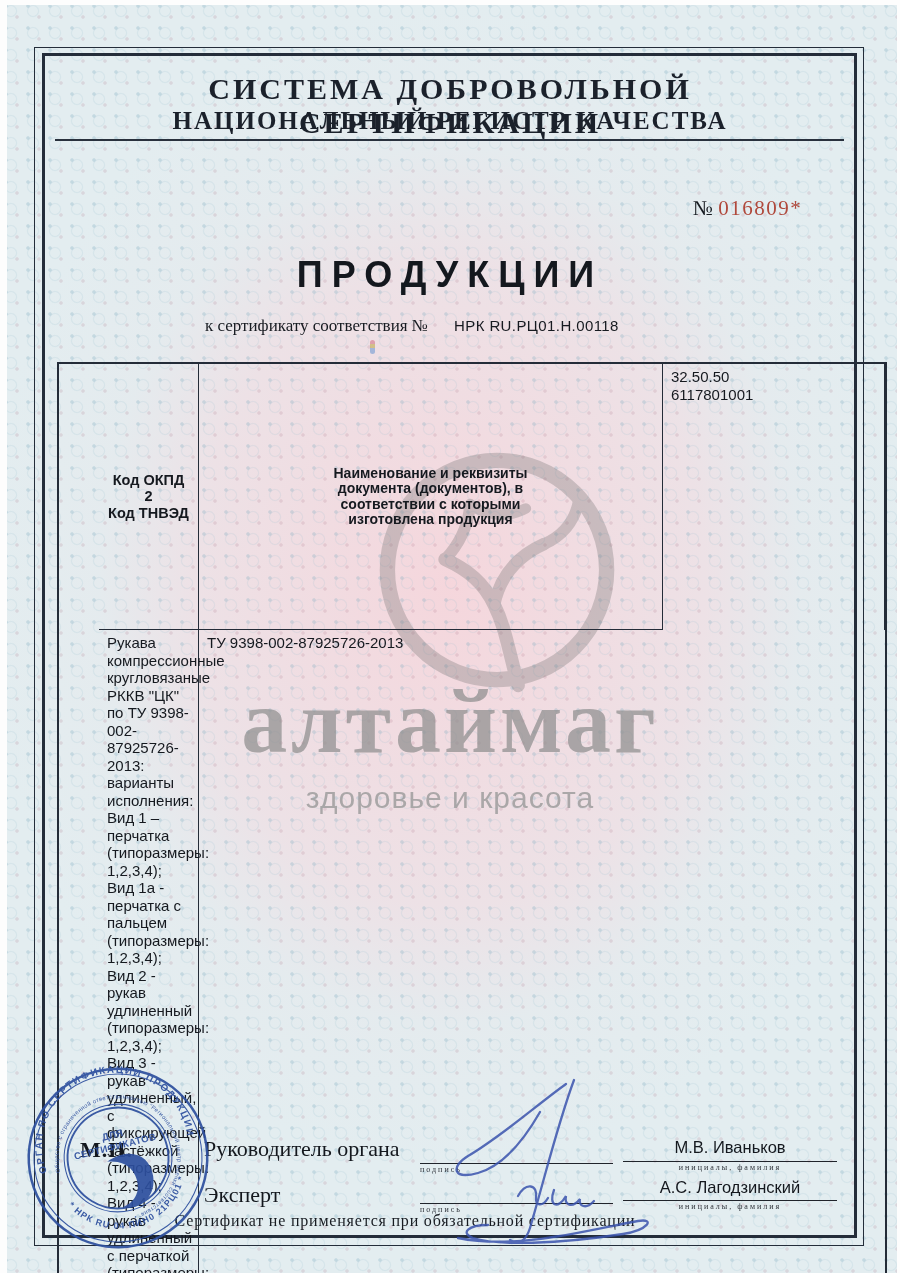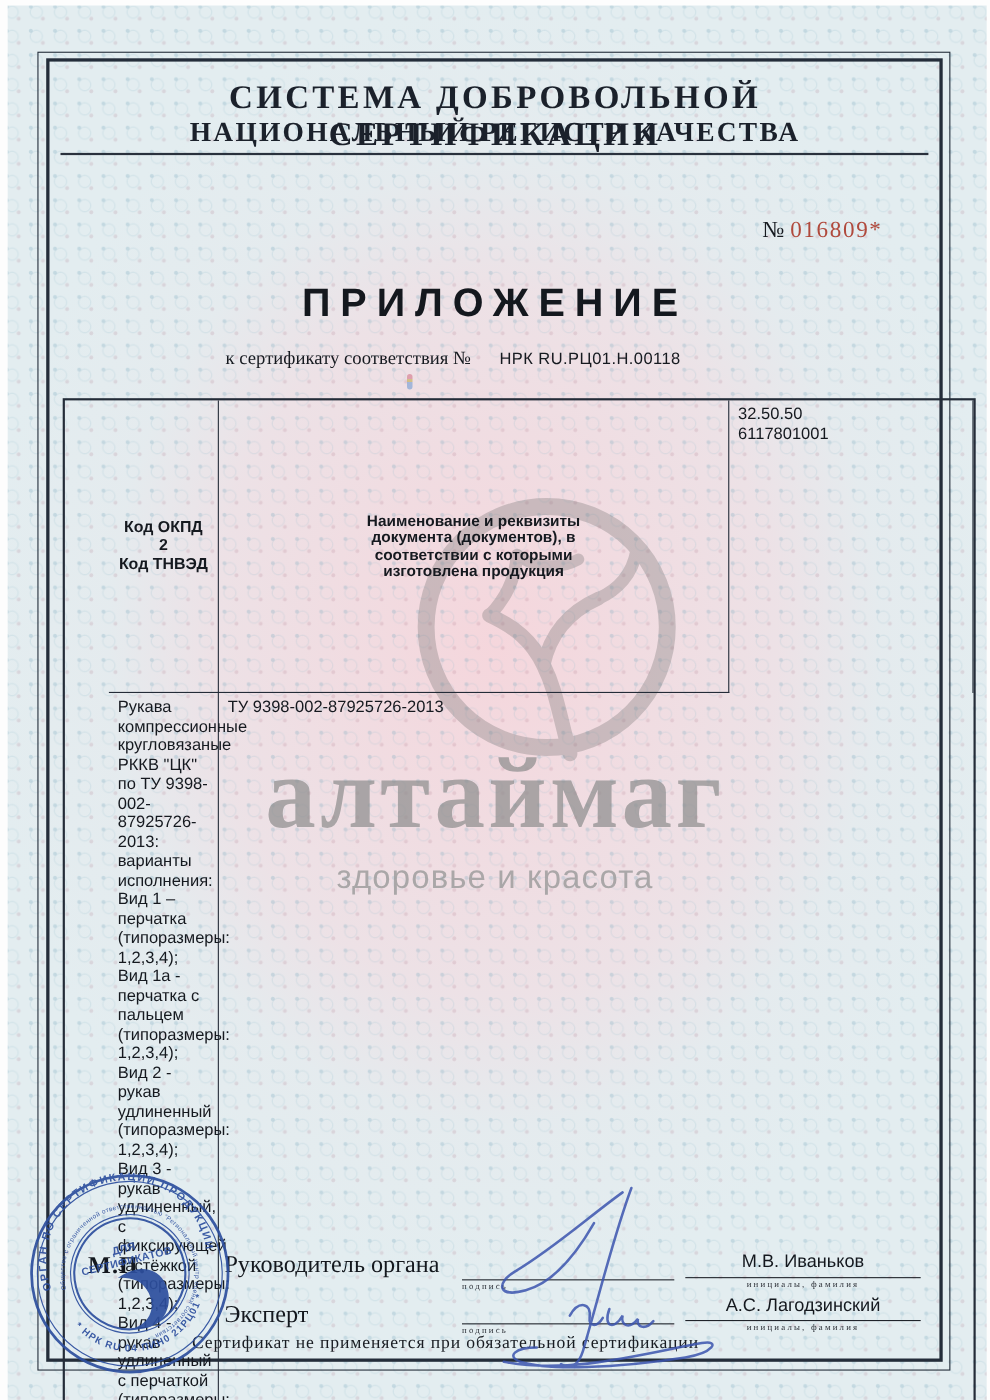--- a/index.html
+++ b/index.html
@@ -66,21 +66,21 @@
 
   <div class="frame outer"></div>
   <div class="frame inner"></div>
 
   <div class="abs title1">СИСТЕМА ДОБРОВОЛЬНОЙ СЕРТИФИКАЦИИ</div>
   <div class="abs title2">НАЦИОНАЛЬНЫЙ РЕГИСТР КАЧЕСТВА</div>
   <div class="abs title-rule"></div>
 
   <div class="abs blank-number"><span>№ </span><span class="digits">016809*</span></div>
 
-  <div class="abs heading">ПРИЛОЖЕНИЕ</div>
+  <div class="abs heading">ПРОДУКЦИИ</div>
 
   <div class="abs cert-line">
     <span>к сертификату соответствия №</span><span class="cert-no">НРК RU.РЦ01.Н.00118</span>
   </div>
 
   <div class="abs speck"></div>
 
   <svg class="abs wm-tree" width="250" height="250" viewBox="0 0 260 260">
     <g fill="none" stroke="#6e6e6e" stroke-linecap="round">
       <circle cx="130" cy="130" r="114" stroke-width="16"></circle>

